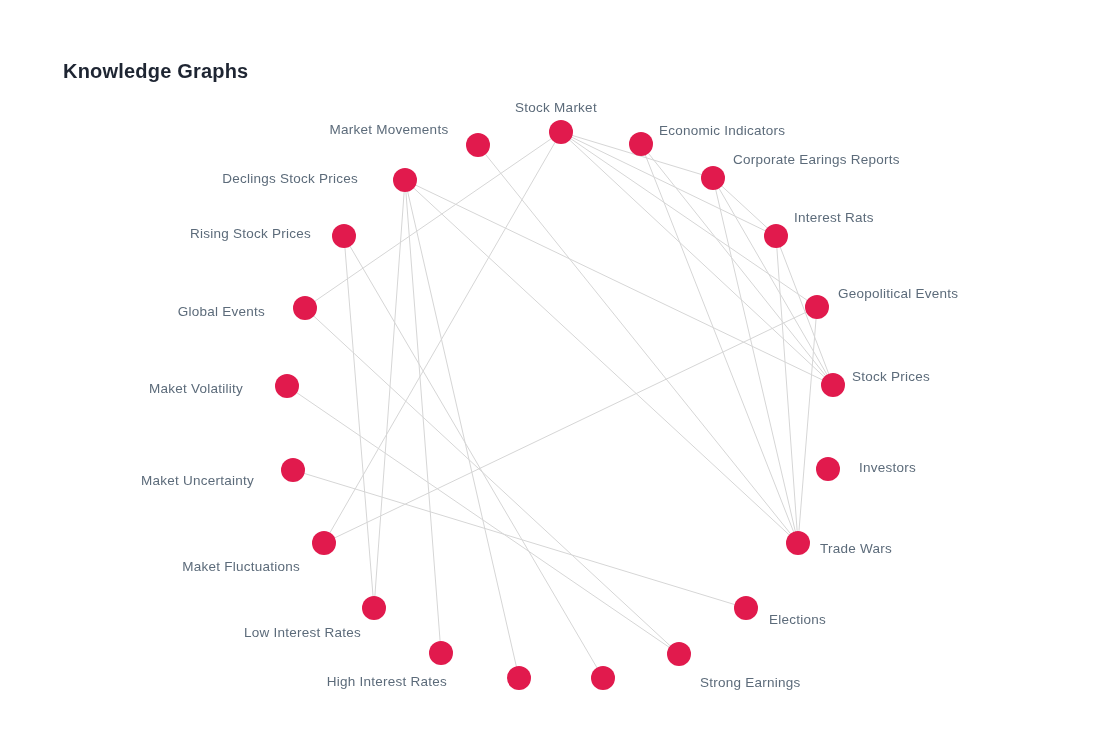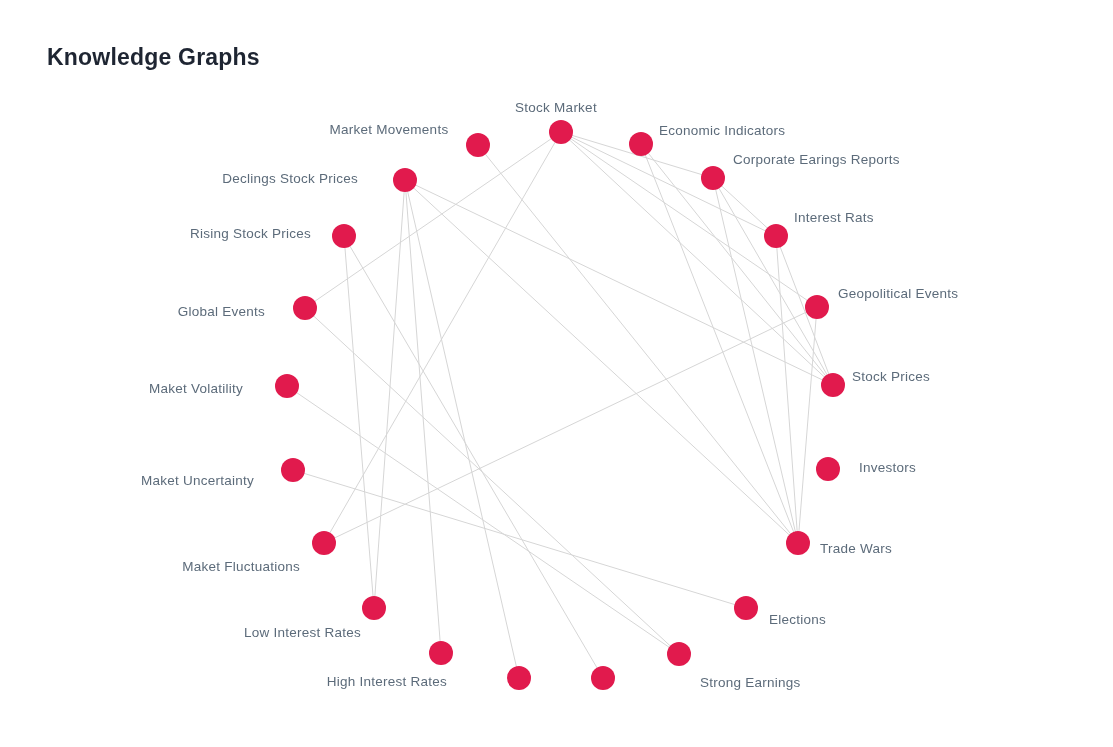--- a/index.html
+++ b/index.html
@@ -14,22 +14,22 @@
   .stage {
     position: relative;
     width: 1113px;
     height: 747px;
     background: #ffffff;
   }
   .page-title {
     position: absolute;
     left: 47px;
     top: 44px;
-    margin: 0;
-    font-size: 23px;
+    margin: 16px;
+    font-size: 20px;
     font-weight: 800;
     letter-spacing: 0.2px;
     color: #1e2532;
     font-family: "Liberation Sans", sans-serif;
     text-align: right;
   }
   svg.graph-canvas {
     position: absolute;
     left: 0;
     top: 0;

